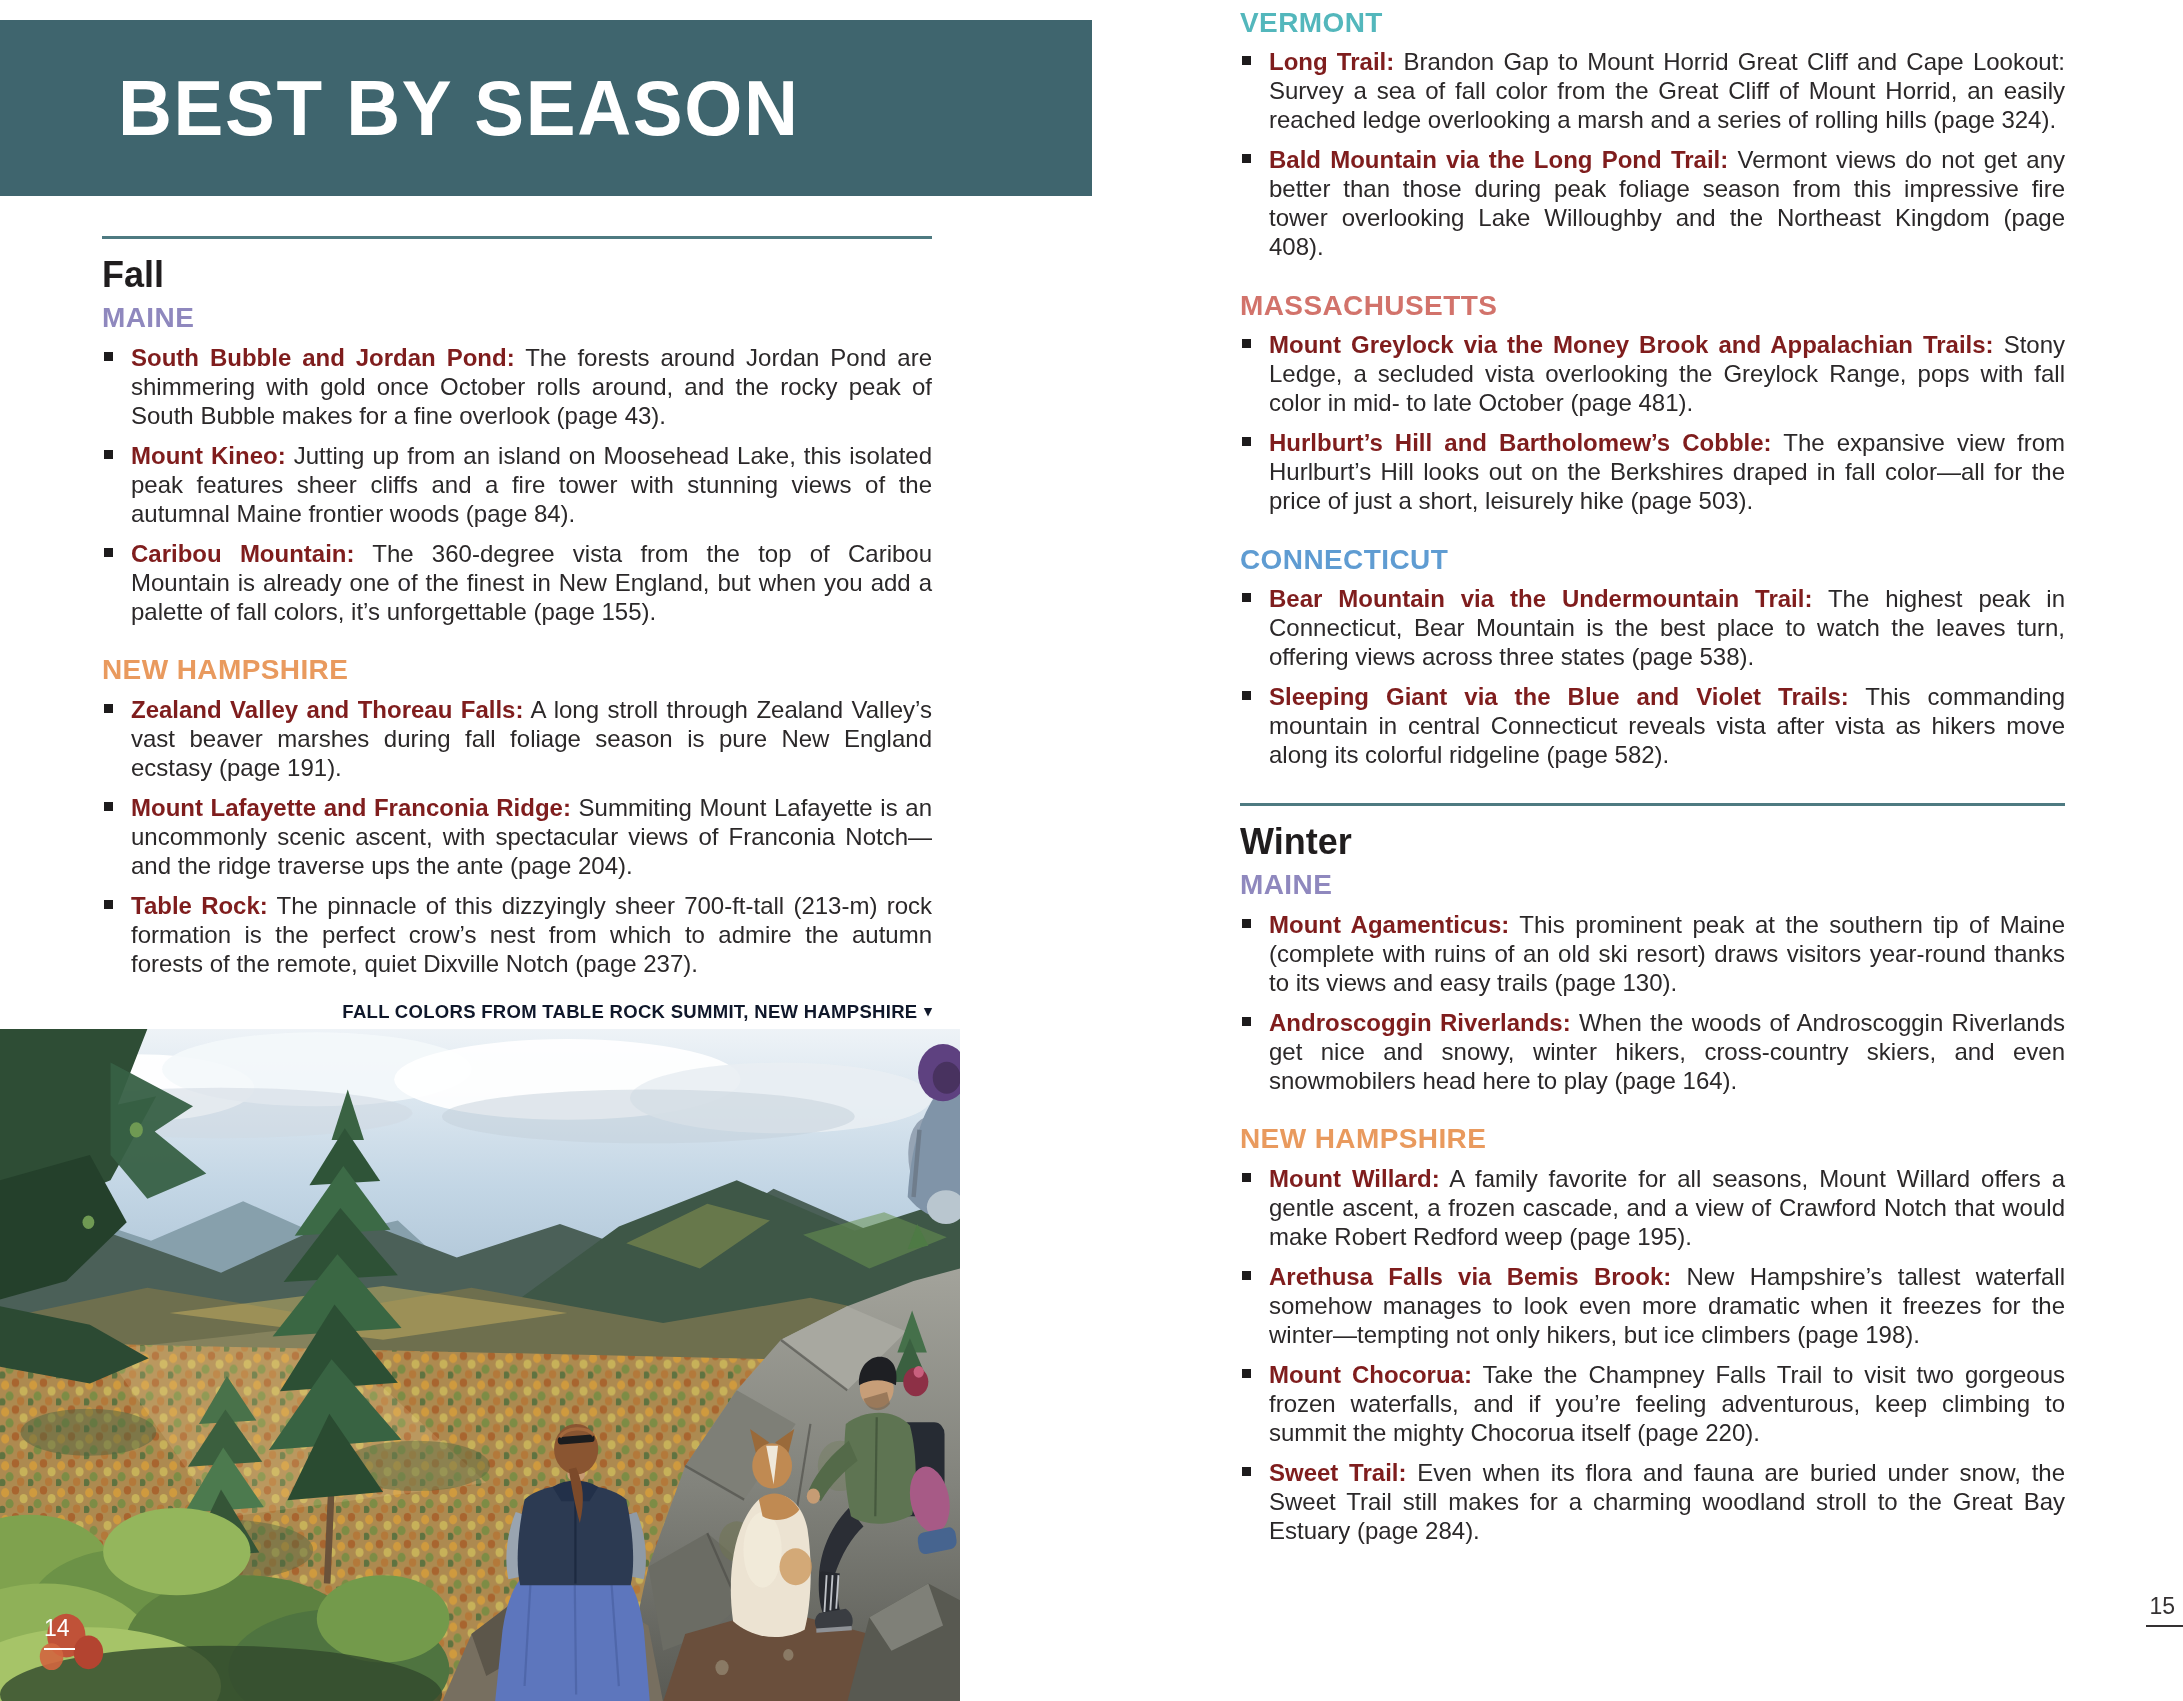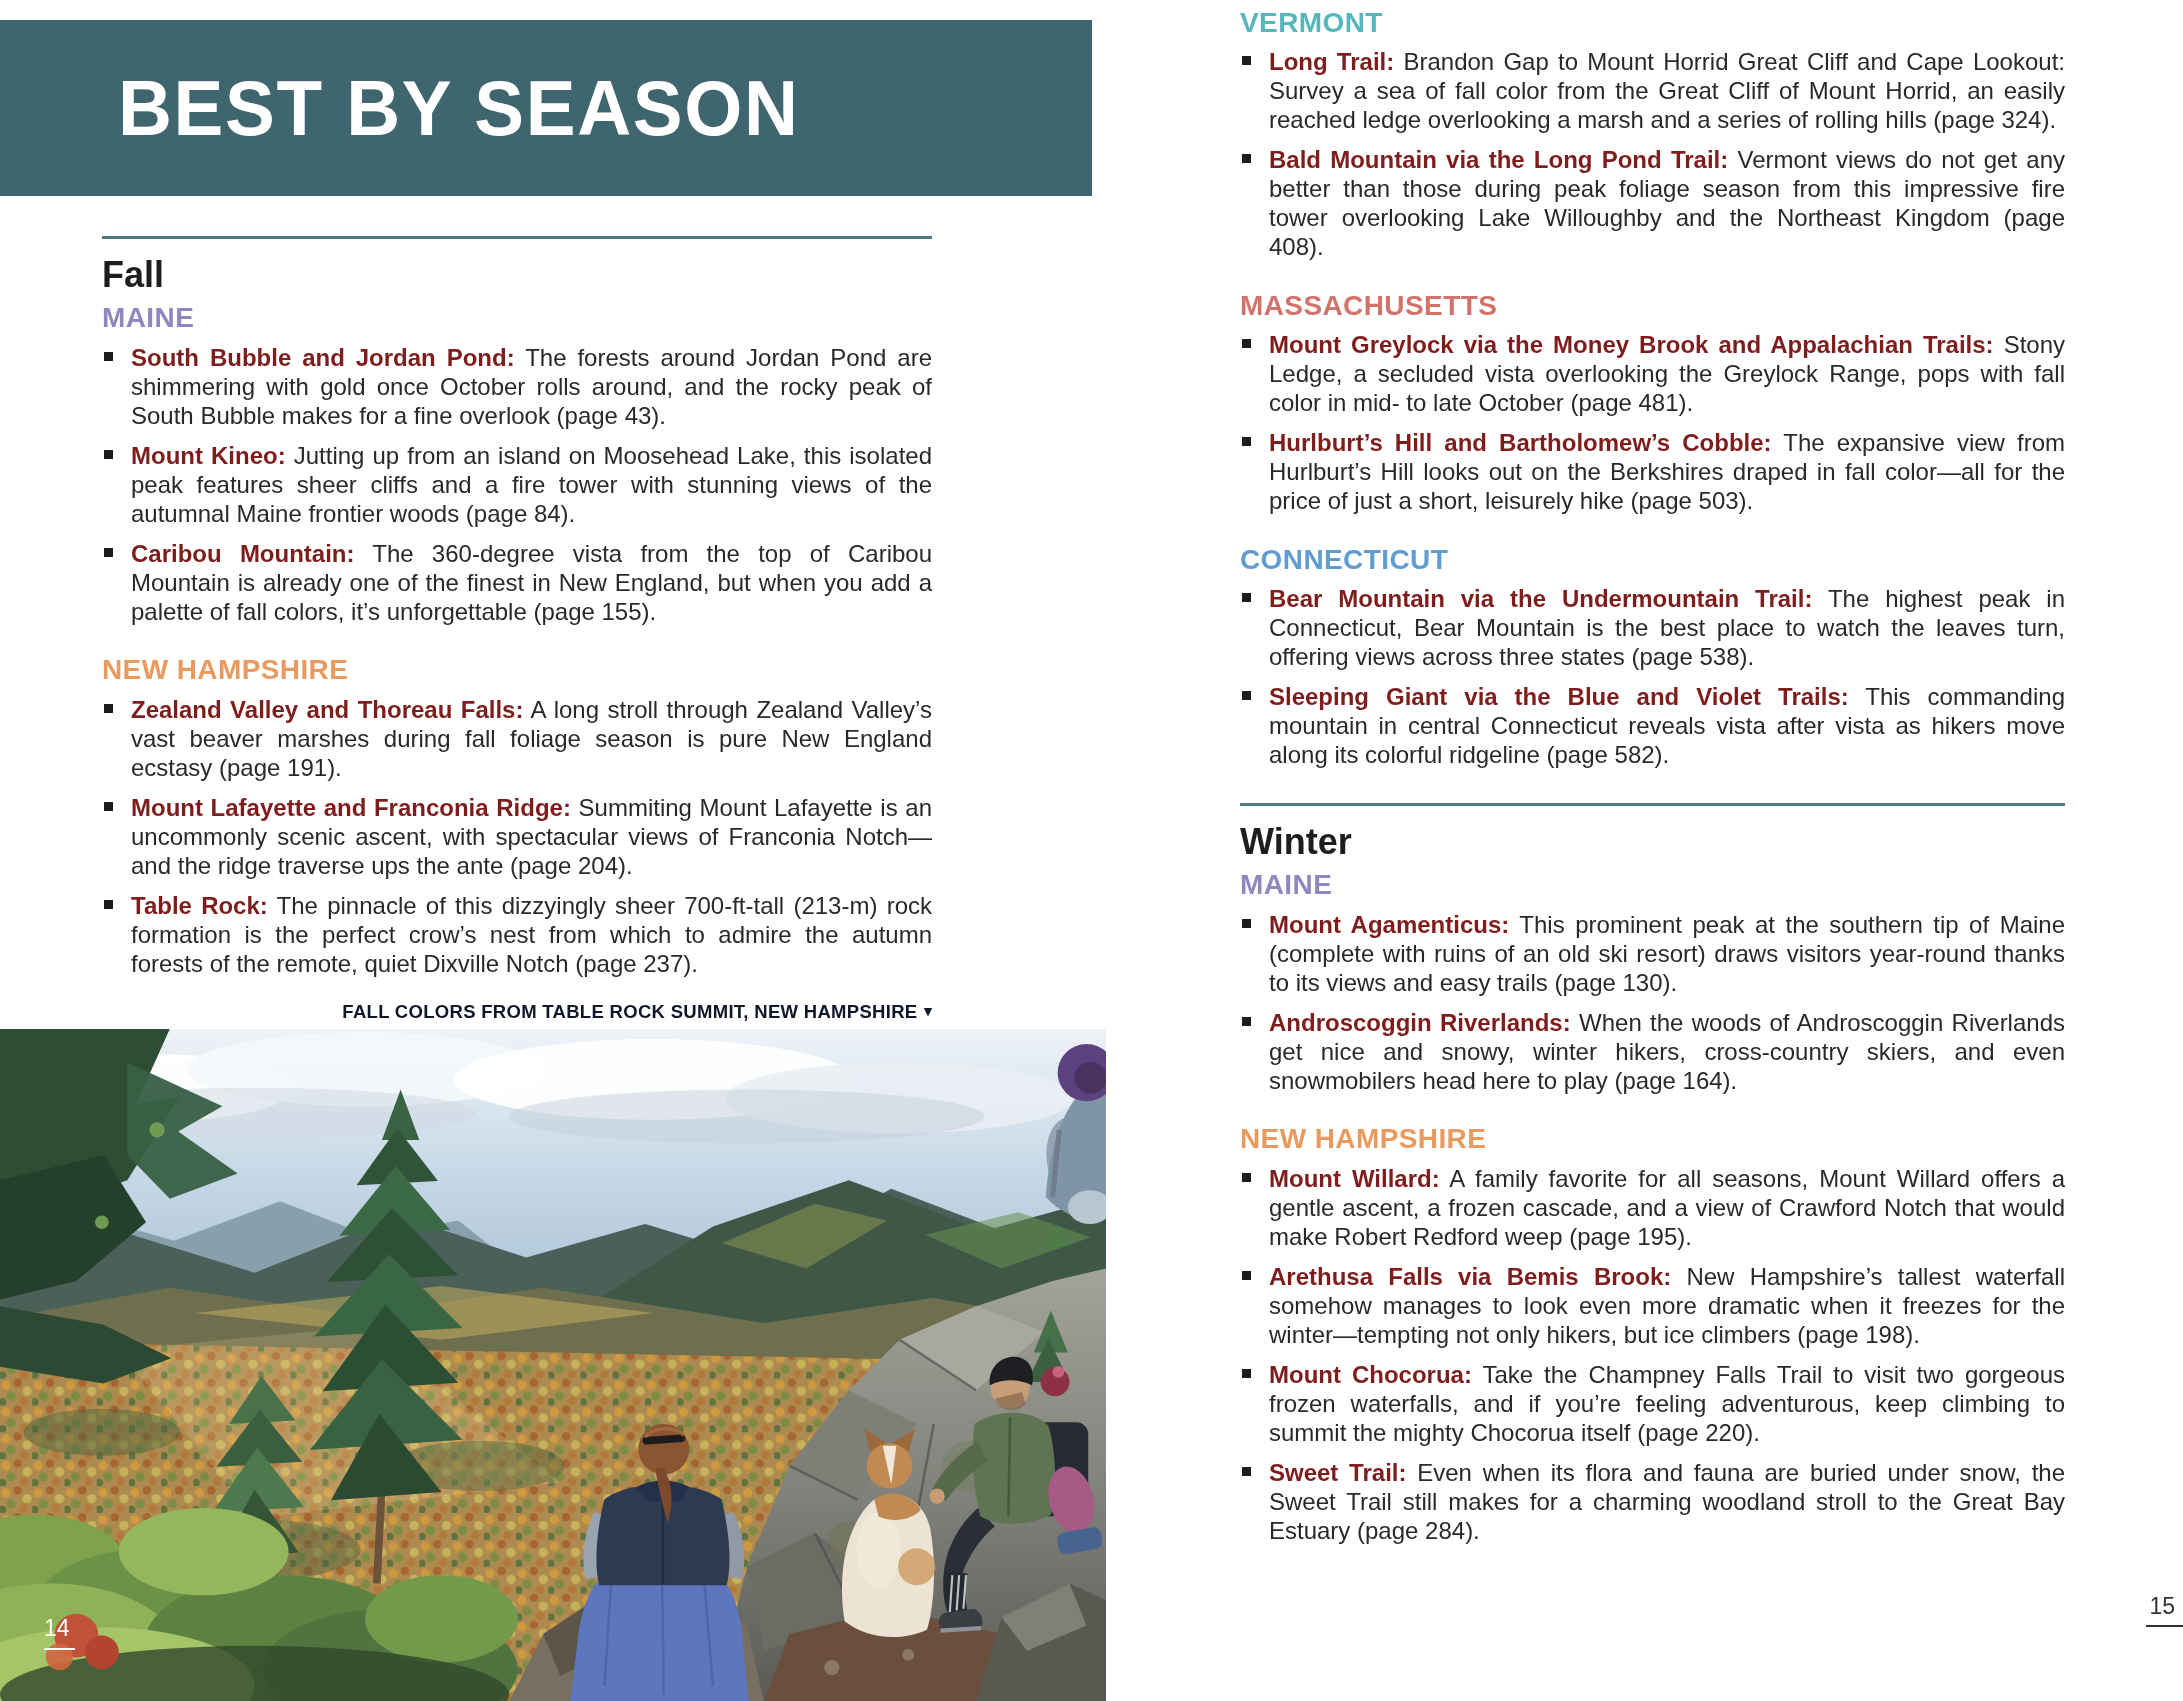--- a/index.html
+++ b/index.html
@@ -36,21 +36,21 @@
   .item{position:relative; padding-left:29px; margin-bottom:11px;}
   .item p{margin:0; font-size:24px; line-height:29px; text-align:justify; color:var(--ink);}
   .item b{color:#7f1d1d;}
   .sq{position:absolute; left:1.7px; top:9.2px; width:9.2px; height:9.2px; background:#1d1b1c;}
   .caption{
     margin-top:23.5px; text-align:right; font-size:18.5px; font-weight:700;
     letter-spacing:0.3px; color:#0f172a; white-space:nowrap;
   }
   .caption .arrow{font-size:15px; margin-left:6.7px; position:relative; top:-2.5px;}
   .photo{
-    position:absolute; left:0; top:1029px; width:1106px; height:673px;
+    position:absolute; left:0; top:1029px; width:960px; height:673px;
     overflow:hidden; margin:0; background:#9db5c6;
   }
   .photo svg{display:block; width:100%; height:100%;}
   .pagenum{font-size:23px; line-height:1; display:inline-block;}
   .pn-left{
     position:absolute; left:44px; bottom:52px; color:#fff;
     border-bottom:2.5px solid #fff; padding:0 5px 7.6px 0; z-index:5;
   }
   .pn-right{
     position:absolute; left:2106px; top:1595px; color:#343132;

